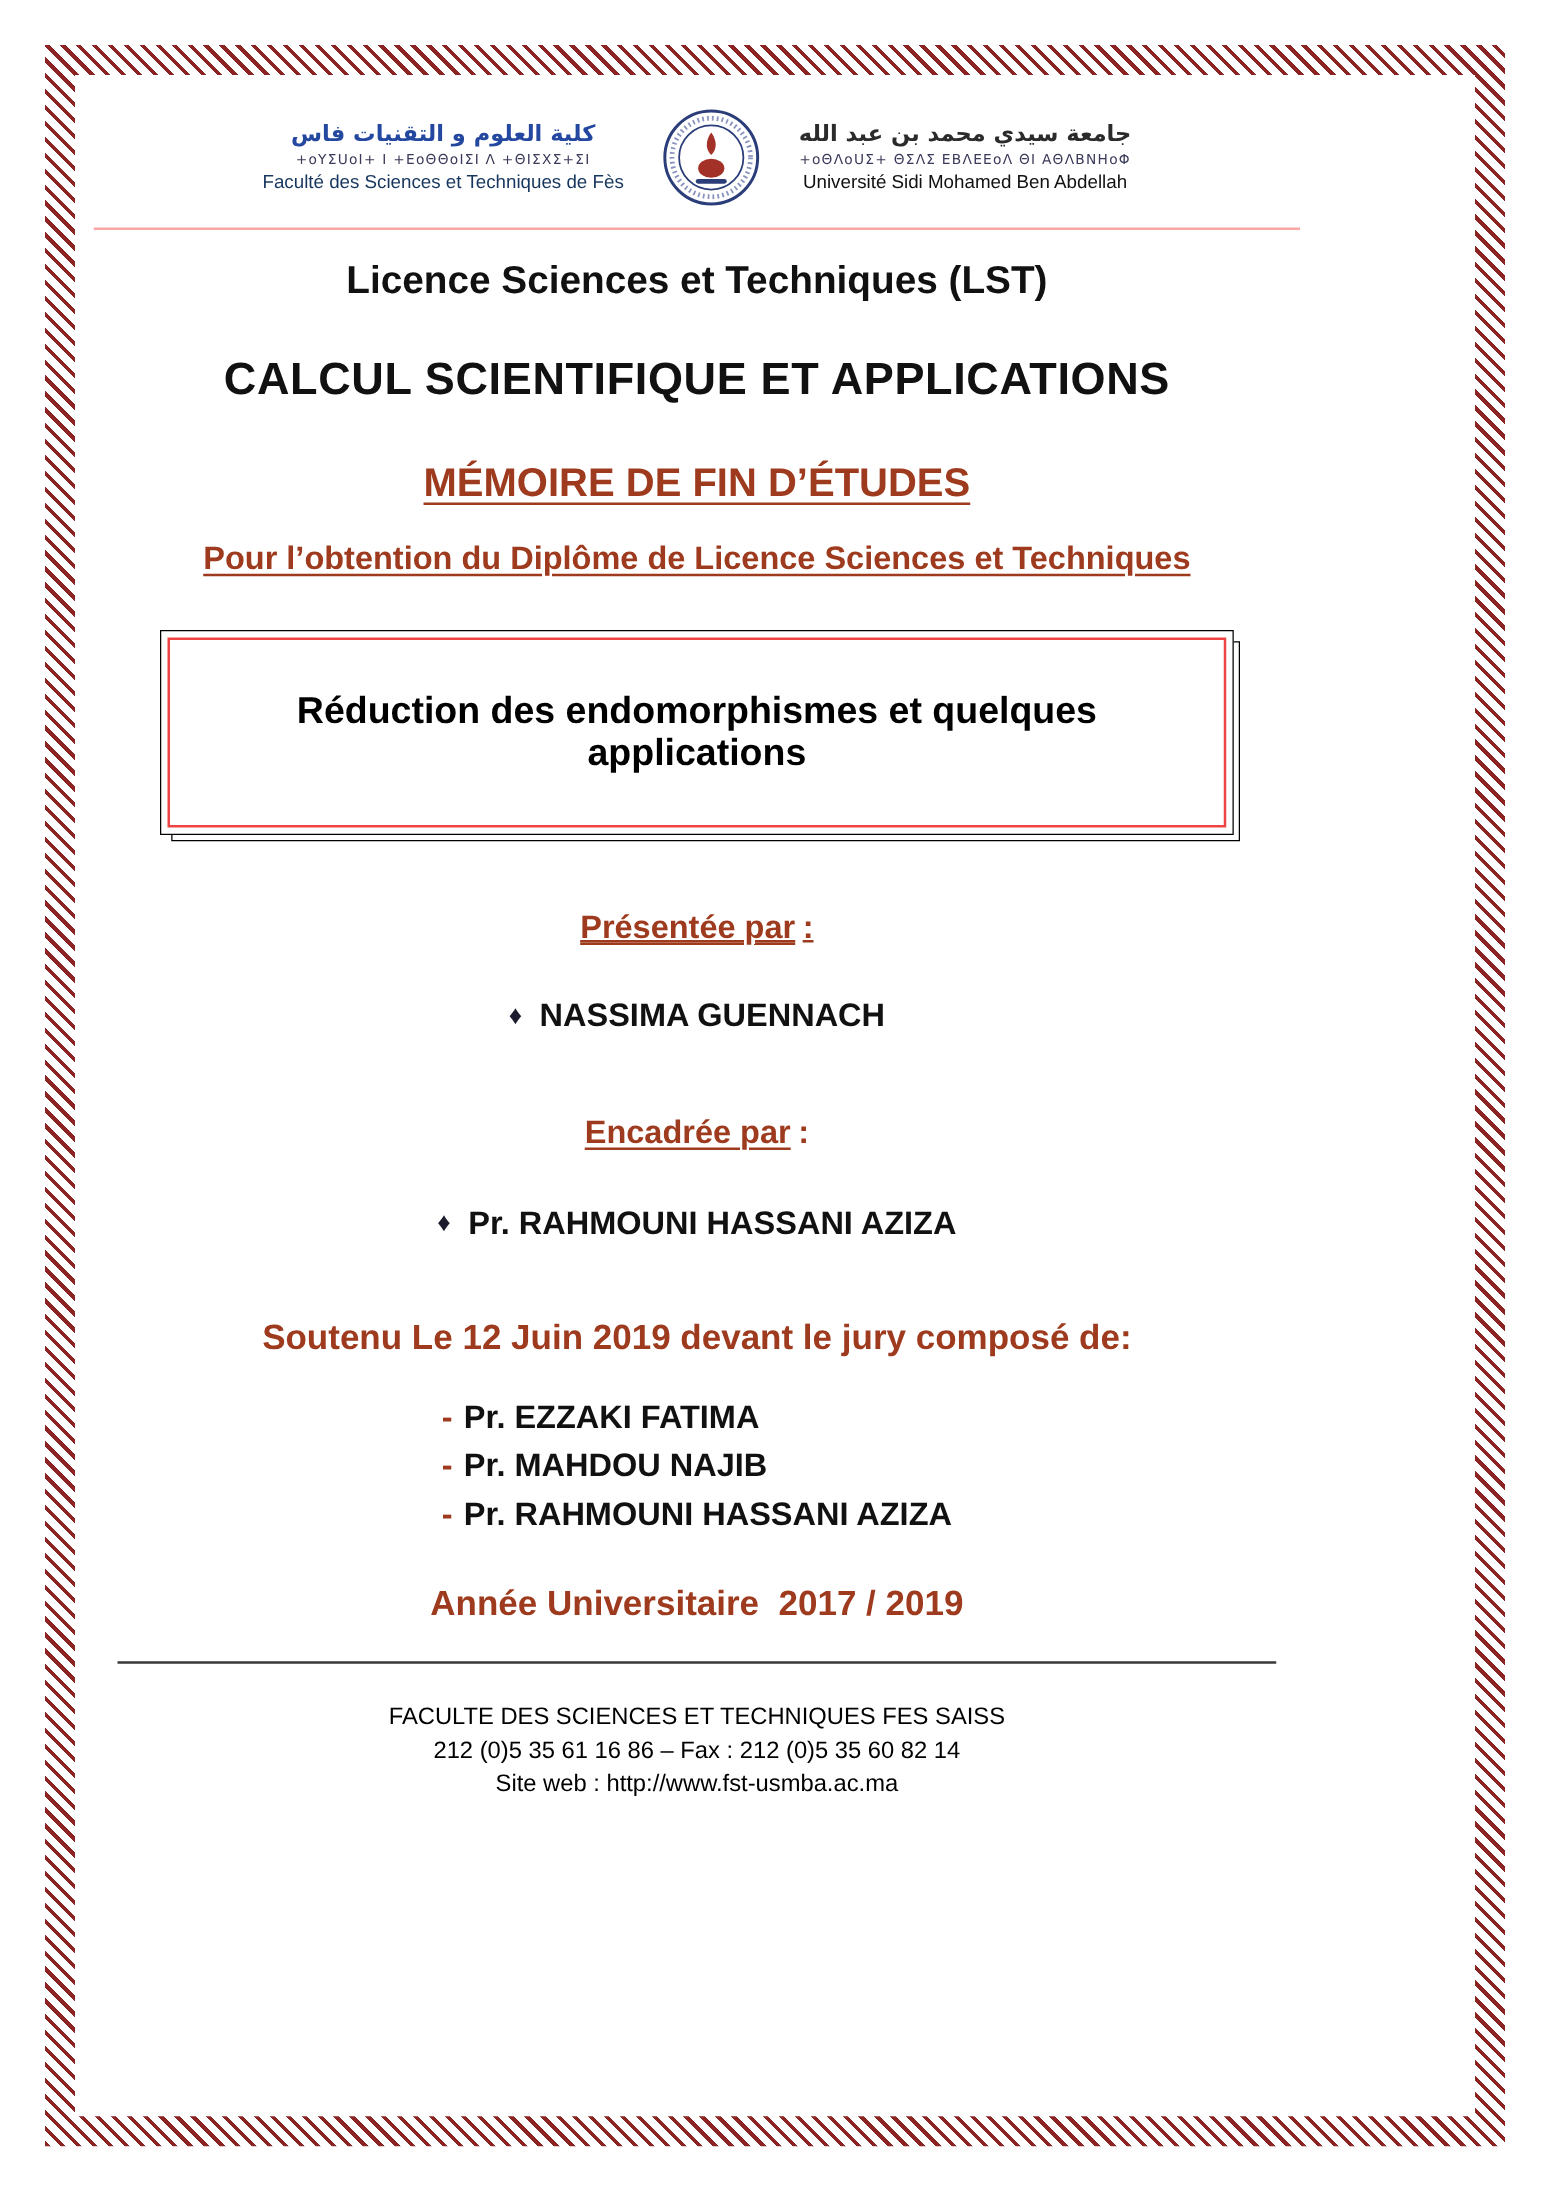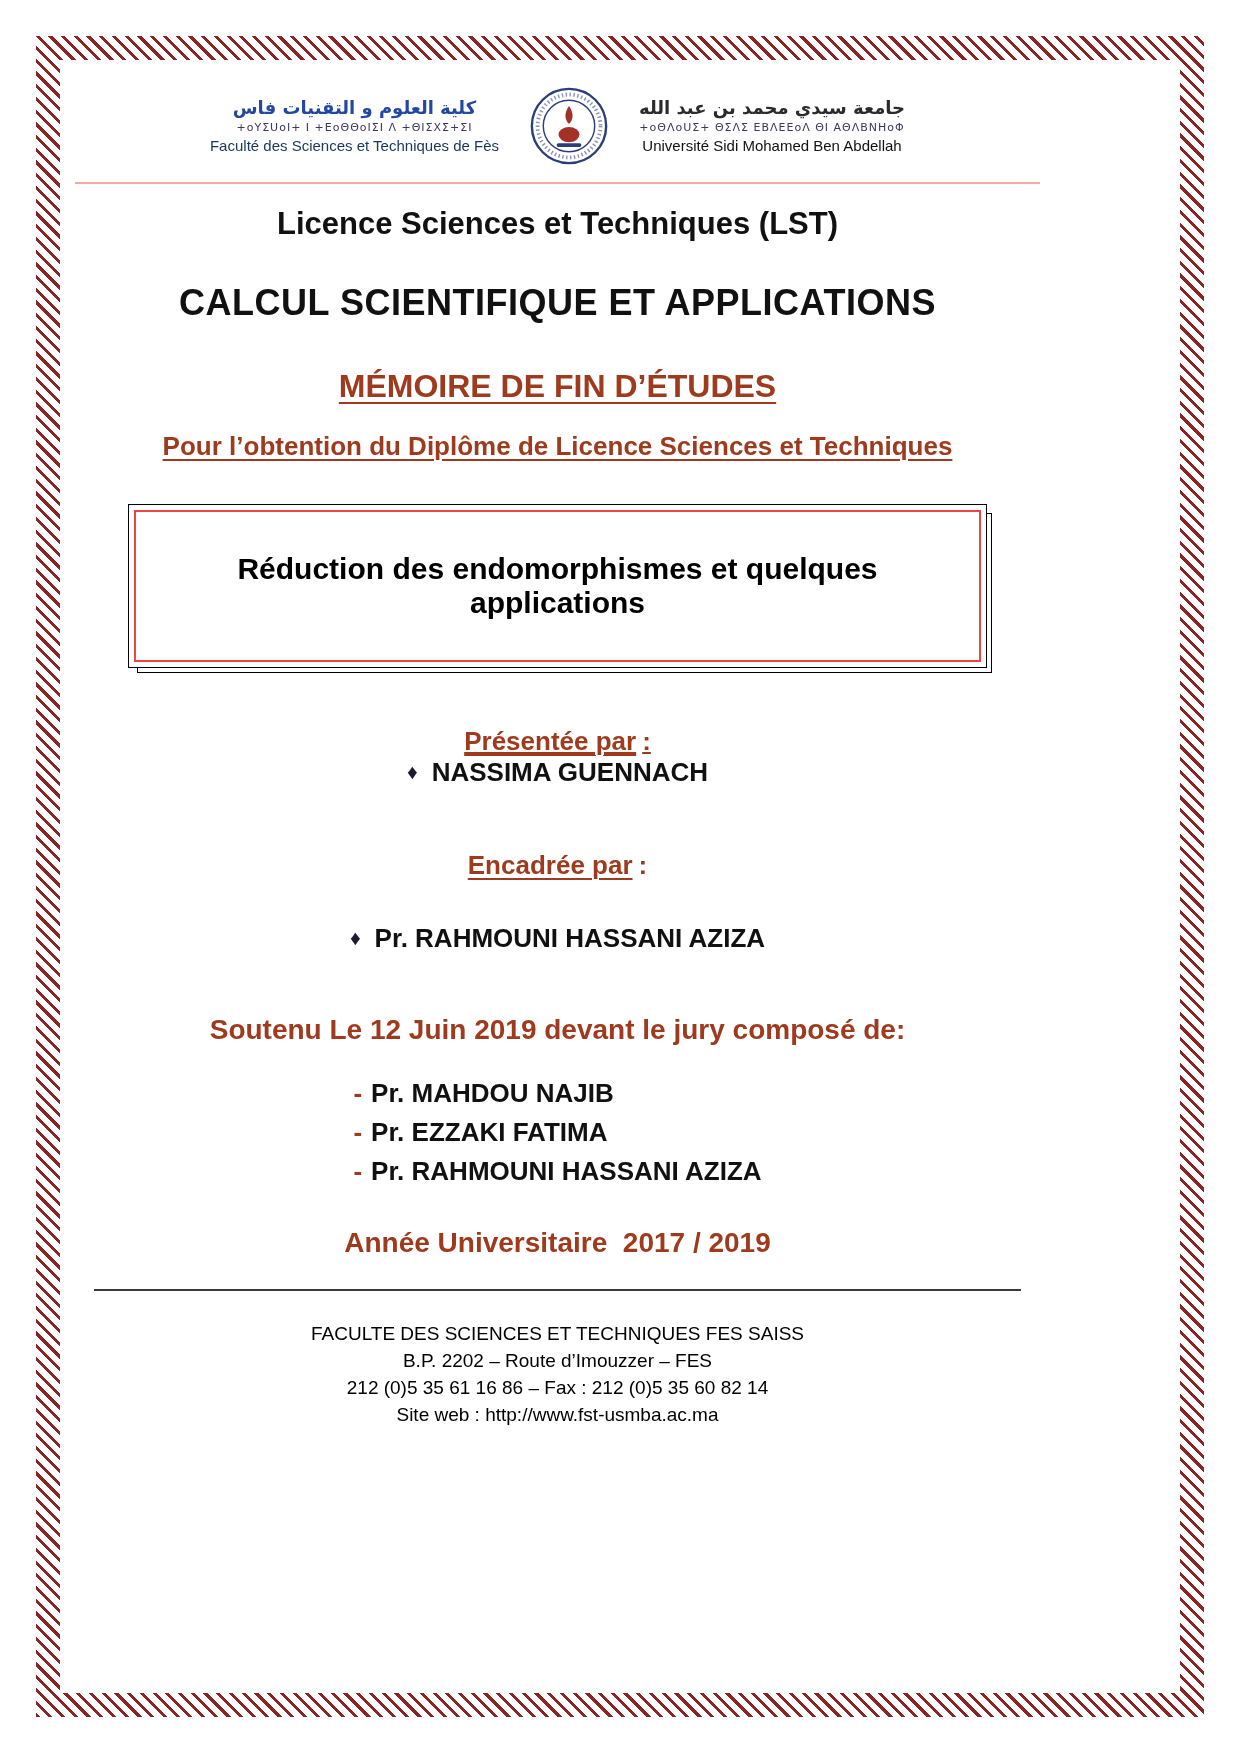--- a/index.html
+++ b/index.html
@@ -109,21 +109,21 @@
 
   
   .section-label { font-size: 26px; font-weight: 700; color: var(--accent); }
   .section-label .u {
     text-decoration: underline; text-decoration-thickness: 2px; text-underline-offset: 4px;
   }
   .section-label .colon { margin-left: 6px; }
   .presented  { margin-top: 58px; text-decoration: underline; }
   .encadree   { margin-top: 62px; }
   .person-line { font-size: 26px; font-weight: 700; color: #111; }
-  .author-line     { }
+  .author-line     { margin-top: 40px; }
   .supervisor-line { margin-top: 42px; }
   .bullet { font-size: 21px; color: #1c1c2e; margin-right: 14px; position: relative; top: -2px; }
 
   
   .defense {
     margin-top: 60px; font-size: 28px; font-weight: 700; color: var(--accent);
   }
   .jury {
     margin: 28px auto 0;
     width: fit-content;
@@ -198,29 +198,28 @@
 
     <div class="section-label encadree">
       <span class="u">Encadrée par</span><span class="colon">:</span>
     </div>
     <div class="person-line supervisor-line">
       <span class="bullet">♦</span><span>Pr. RAHMOUNI HASSANI AZIZA</span>
     </div>
 
     <div class="defense">Soutenu Le 12 Juin 2019 devant le jury composé de:</div>
     <ul class="jury">
+      <li><span class="dash">-</span><span>Pr. EZZAKI FATIMA</span></li>
       <li><span class="dash">-</span><span>Pr. MAHDOU NAJIB</span></li>
-      <li><span class="dash">-</span><span>Pr. EZZAKI FATIMA</span></li>
       <li><span class="dash">-</span><span>Pr. RAHMOUNI HASSANI AZIZA</span></li>
     </ul>
 
     <div class="year">Année Universitaire  2017 / 2019</div>
 
     <hr class="footer-hr">
     <div class="footer">
       <div>FACULTE DES SCIENCES ET TECHNIQUES FES SAISS</div>
-      <div>B.P. 2202 – Route d’Imouzzer – FES</div>
       <div>212 (0)5 35 61 16 86 – Fax : 212 (0)5 35 60 82 14</div>
       <div>Site web : http://www.fst-usmba.ac.ma</div>
     </div>
 
   </div>
 </div>
 
 </body></html>

